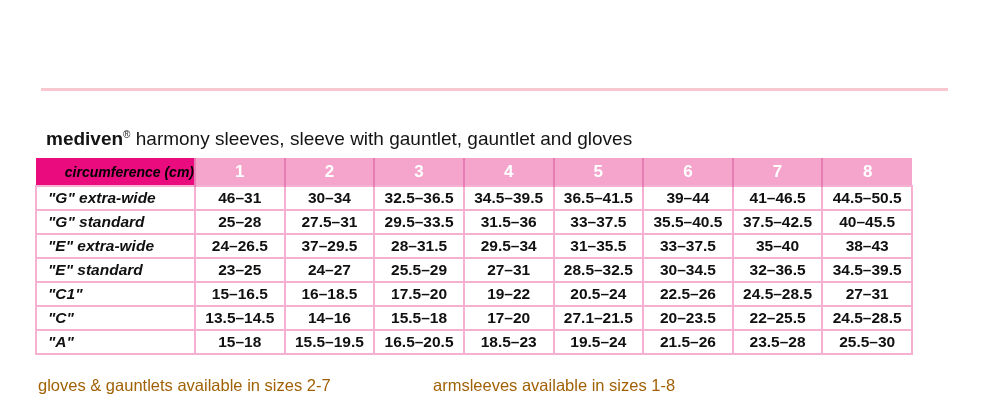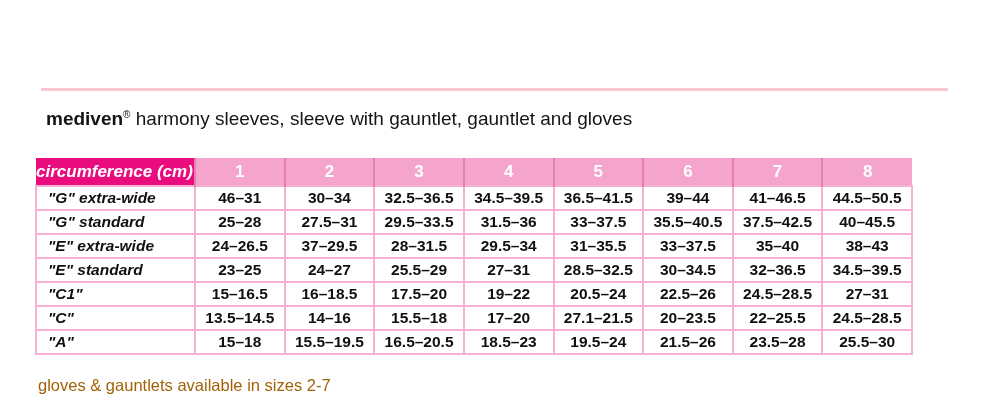--- a/index.html
+++ b/index.html
@@ -10,34 +10,34 @@
   .title {
     position:absolute; left:41px; top:40px;
     font-size:33px; font-weight:400; letter-spacing:-0.3px;
     color:var(--title_pink,#ed2e5c); white-space:nowrap;
   }
   .title-underline {
     position:absolute; left:41px; top:88px; width:907px; height:3px;
     background:var(--underline_pink,#f9c7d0);
   }
   .subtitle {
-    position:absolute; left:46px; top:108px;
+    position:absolute; left:46px; top:128px;
     font-size:19px; color:#141414; white-space:nowrap;
   }
   .subtitle .brand { font-weight:bold; }
   .subtitle sup { font-size:10px; }
   table.meas {
     position:absolute; left:35px; top:158px; width:878px;
     border-collapse:collapse; table-layout:fixed;
   }
   table.meas thead th { height:27px; padding:0; }
   th.corner {
-    background:var(--magenta,#ea0c7f); color:#ffffff;
-    font-style:italic; font-weight:bold; font-size:17px;
-    text-align:left; padding-left:12px;
+    background:var(--magenta,#ea0c7f); color:#000000;
+    font-style:italic; font-weight:bold; font-size:14px;
+    text-align:right; padding-left:12px;
   }
   th.size {
     background:var(--pink_header,#f5a5cb); color:#fff;
     font-weight:bold; font-size:17px; text-align:center;
     border-left:2px solid var(--pink_border_dark,#e87cb4);
   }
   table.meas tbody td {
     height:22px; background:#fff; color:#101010;
     border:2px solid var(--pink_border,#f5b0d2);
     font-size:15.5px; font-weight:bold; text-align:center;
@@ -155,14 +155,15 @@
           <td>18.5–23</td>
           <td>19.5–24</td>
           <td>21.5–26</td>
           <td>23.5–28</td>
           <td>25.5–30</td>
         </tr>
       </tbody>
   </table>
 
   <div class="footer-note footer-gloves">gloves &amp; gauntlets available in sizes 2-7</div>
+  <div class="footer-note footer-arm">armsleeves available in sizes 1-8</div>
 
 </div>
 
 </body></html>

